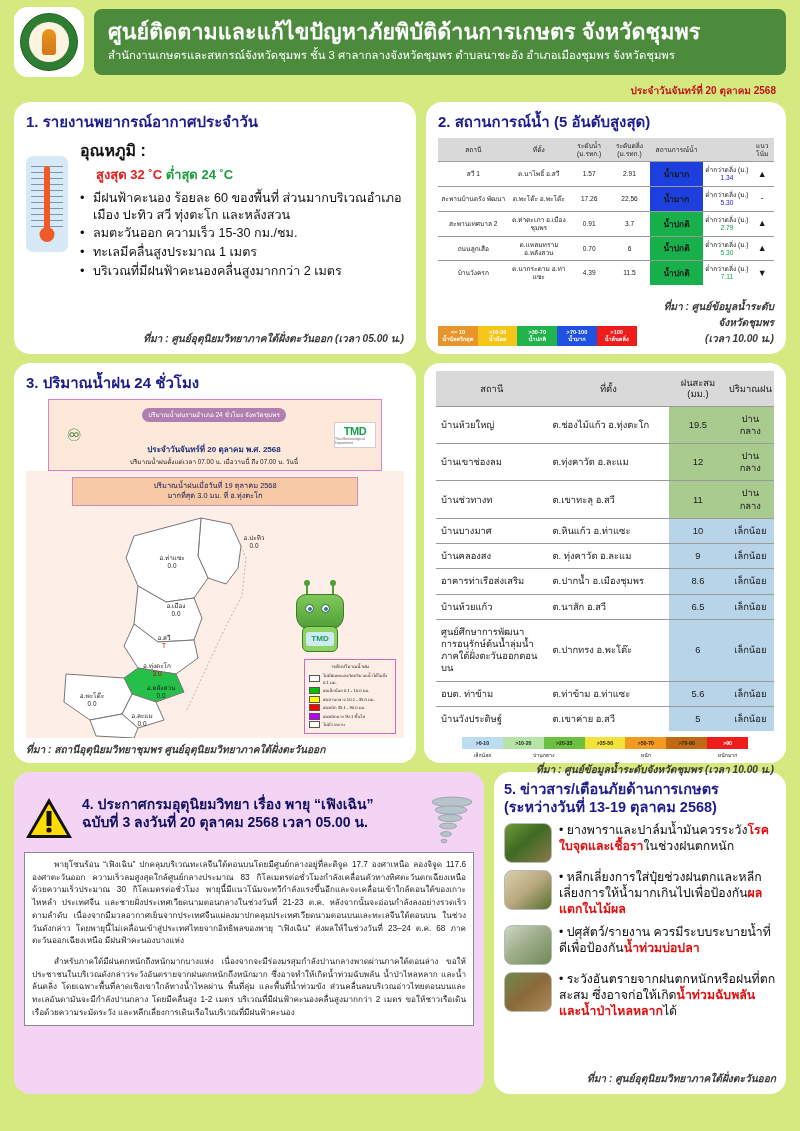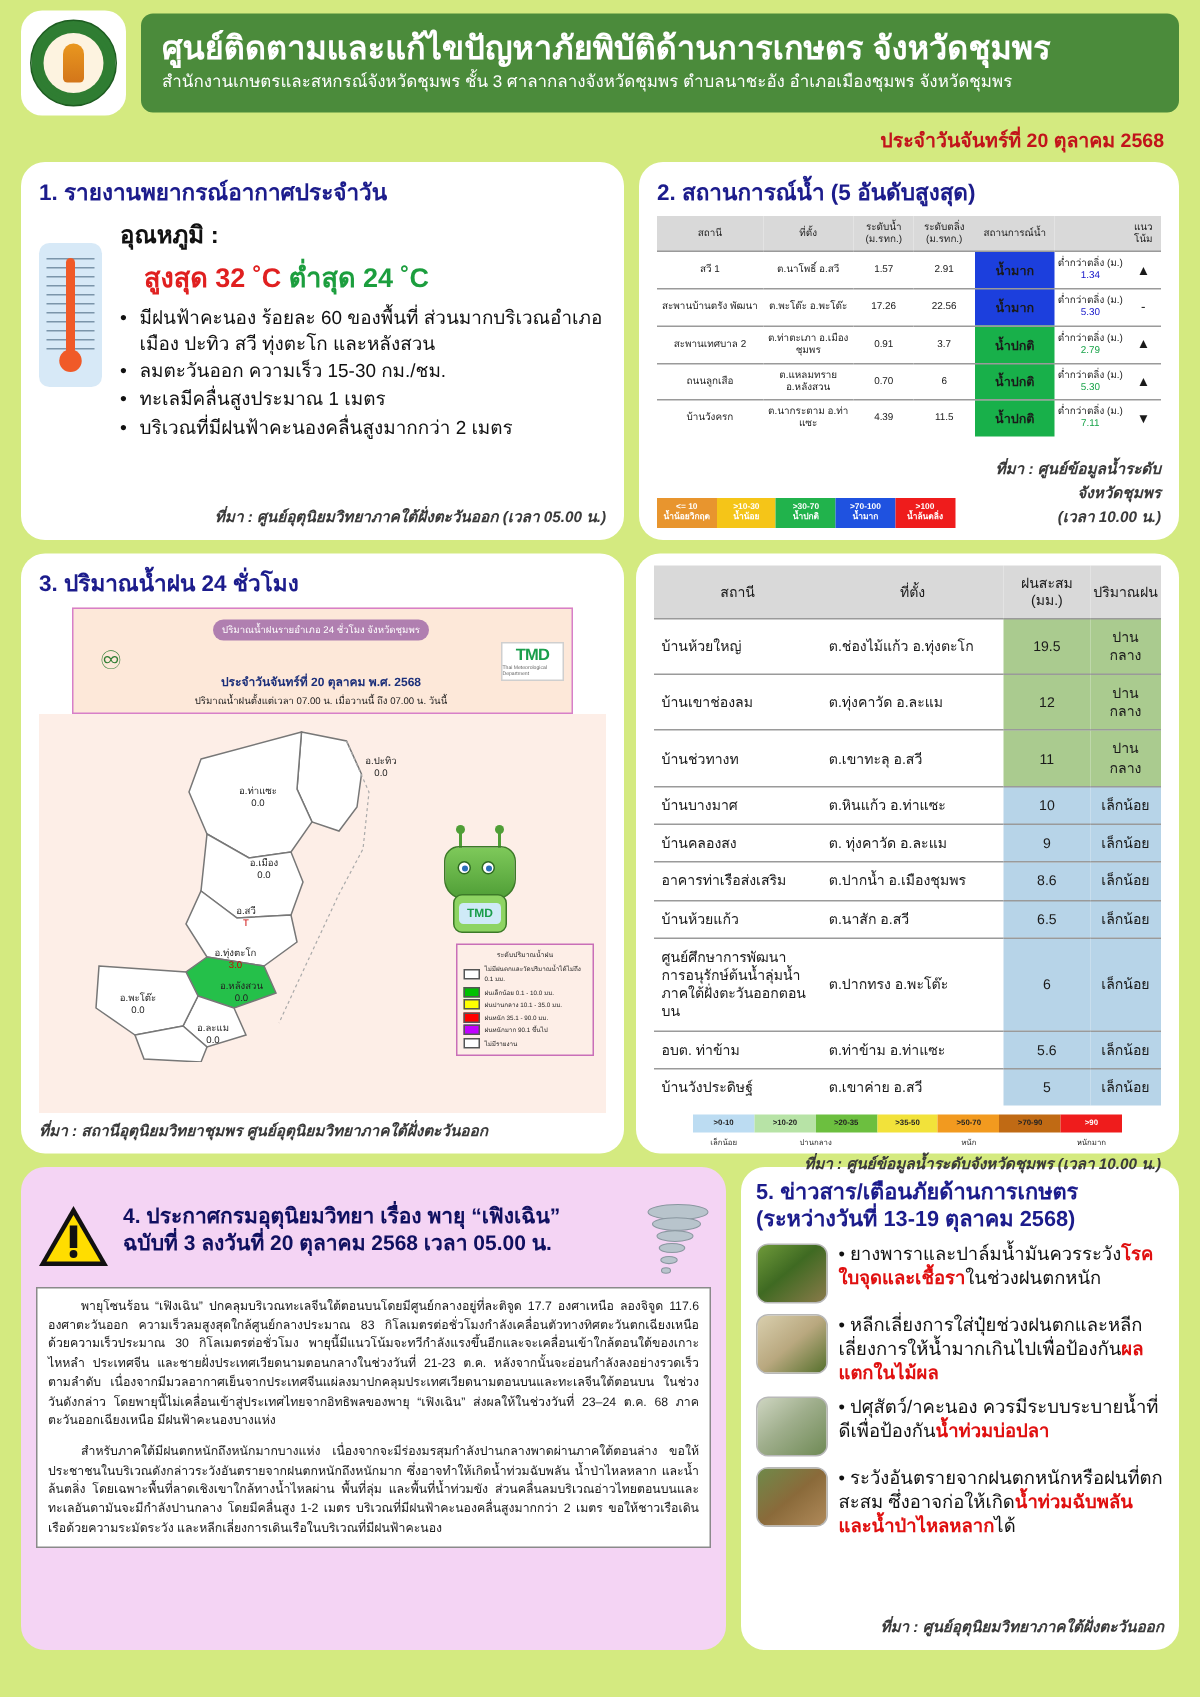--- a/index.html
+++ b/index.html
@@ -35,21 +35,21 @@
     position: absolute; inset: 3px; border-radius: 50%; border: 3px solid #2f7d32;
   }
   .header-bar {
     flex: 1; margin-left: 10px; background: #4b8b3b; border-radius: 8px;
     padding: 8px 14px 10px 14px; color: #ffffff; min-height: 66px;
     display: flex; flex-direction: column; justify-content: center;
   }
   .header-title { font-size: 21.5px; font-weight: bold; letter-spacing: .1px; line-height: 1.15; }
   .header-sub { font-size: 11.3px; margin-top: 4px; line-height: 1.2; }
   .header-date {
-    text-align: right; color: #c2141a; font-weight: bold; font-size: 13px;
+    text-align: right; color: #c2141a; font-weight: bold; font-size: 10px;
     padding: 5px 24px 4px 0;
   }
   
   .card { background: #ffffff; border-radius: 16px; padding: 8px 12px; position: relative; }
   .card-title { color: #1c1c8c; font-weight: bold; font-size: 15px; margin-bottom: 4px; }
   .src {
     color: #3a3a3a; font-size: 10.2px; font-style: italic; font-weight: bold; text-align: right;
   }
   
   .row1 { display: flex; gap: 10px; padding: 0 14px; align-items: flex-start; }
@@ -67,21 +67,21 @@
   }
   .thermo .bulb {
     position: absolute; left: 50%; transform: translateX(-50%); bottom: 10px;
     width: 15px; height: 15px; background: #f05a28; border-radius: 50%;
   }
   .thermo .ticks { position: absolute; inset: 10px 5px 14px 5px; }
   .thermo .ticks i {
     display: block; height: 1px; background: #5c7890; margin-bottom: 5px; opacity: .75;
   }
   .temp-label { font-size: 16px; font-weight: bold; color: #111; margin-bottom: 1px; }
-  .temp-values { font-size: 18px; font-weight: bold; margin: 1px 0 5px 16px; }
+  .temp-values { font-size: 13px; font-weight: bold; margin: 1px 0 5px 16px; }
   .temp-hi { color: #e02020; }
   .temp-lo { color: #1c9e3e; }
   .wlist { list-style: none; }
   .wlist li {
     font-size: 12.6px; line-height: 1.33; color: #111; position: relative;
     padding-left: 13px; margin-bottom: 2px;
   }
   .wlist li::before {
     content: "\2022"; position: absolute; left: 0; top: -1px; font-size: 13px;
   }
@@ -412,20 +412,24 @@
         <div class="mb-pill">ปริมาณน้ำฝนรายอำเภอ 24 ชั่วโมง จังหวัดชุมพร</div>
         <div class="mb-l2">ประจำวันจันทร์ที่ 20 ตุลาคม พ.ศ. 2568</div>
         <div class="mb-l3">ปริมาณน้ำฝนตั้งแต่เวลา 07.00 น. เมื่อวานนี้ ถึง 07.00 น. วันนี้</div>
       </div>
       <div class="tmd-logo">
         <div class="tx">TMD</div>
         <div class="ts">Thai Meteorological Department</div>
       </div>
     </div>
     <div class="map-area">
+      <div class="map-sub">
+        <div>ปริมาณน้ำฝนเมื่อวันที่ 19 ตุลาคม 2568</div>
+        <div>มากที่สุด 3.0 มม. ที่ อ.ทุ่งตะโก</div>
+      </div>
       <div class="map-canvas">
         <svg width="330" height="232" viewBox="0 0 330 232" style="position:absolute;left:0;top:0;">
           <g fill="#ffffff" stroke="#777" stroke-width="1">
             <path d="M175 12 L205 18 L215 40 L212 62 L200 78 L182 72 L172 50 Z"></path>
             <path d="M108 30 L175 12 L172 50 L182 72 L168 92 L140 96 L112 80 L100 52 Z"></path>
             <path d="M112 80 L140 96 L168 92 L176 112 L168 134 L132 136 L108 118 Z"></path>
             <path d="M108 118 L132 136 L168 134 L172 152 L150 168 L112 162 L98 140 Z"></path>
             <path d="M112 162 L150 168 L158 186 L130 196 L106 188 L98 172 Z" fill="#25c04a"></path>
             <path d="M106 188 L130 196 L138 214 L112 222 L96 208 Z"></path>
             <path d="M40 168 L98 172 L106 188 L96 208 L64 214 L38 196 Z"></path>
@@ -658,21 +662,21 @@
     </div>
     <div class="news-item">
       <div class="thumb th2"></div>
       <div class="news-text">•
         <span>หลีกเลี่ยงการใส่ปุ๋ยช่วงฝนตกและหลีกเลี่ยงการให้น้ำมากเกินไปเพื่อป้องกัน</span><span class="hl">ผลแตกในไม้ผล</span><span></span>
       </div>
     </div>
     <div class="news-item">
       <div class="thumb th3"></div>
       <div class="news-text">•
-        <span>ปศุสัตว์/าคะนอง ควรมีระบบระบายน้ำที่ดีเพื่อป้องกัน</span><span class="hl">น้ำท่วมบ่อปลา</span><span></span>
+        <span>ปศุสัตว์/รายงาน ควรมีระบบระบายน้ำที่ดีเพื่อป้องกัน</span><span class="hl">น้ำท่วมบ่อปลา</span><span></span>
       </div>
     </div>
     <div class="news-item">
       <div class="thumb th4"></div>
       <div class="news-text">•
         <span>ระวังอันตรายจากฝนตกหนักหรือฝนที่ตกสะสม ซึ่งอาจก่อให้เกิด</span><span class="hl">น้ำท่วมฉับพลัน และน้ำป่าไหลหลาก</span><span>ได้</span>
       </div>
     </div>
     <div class="src sec5-foot">ที่มา : ศูนย์อุตุนิยมวิทยาภาคใต้ฝั่งตะวันออก</div>
   </div>

